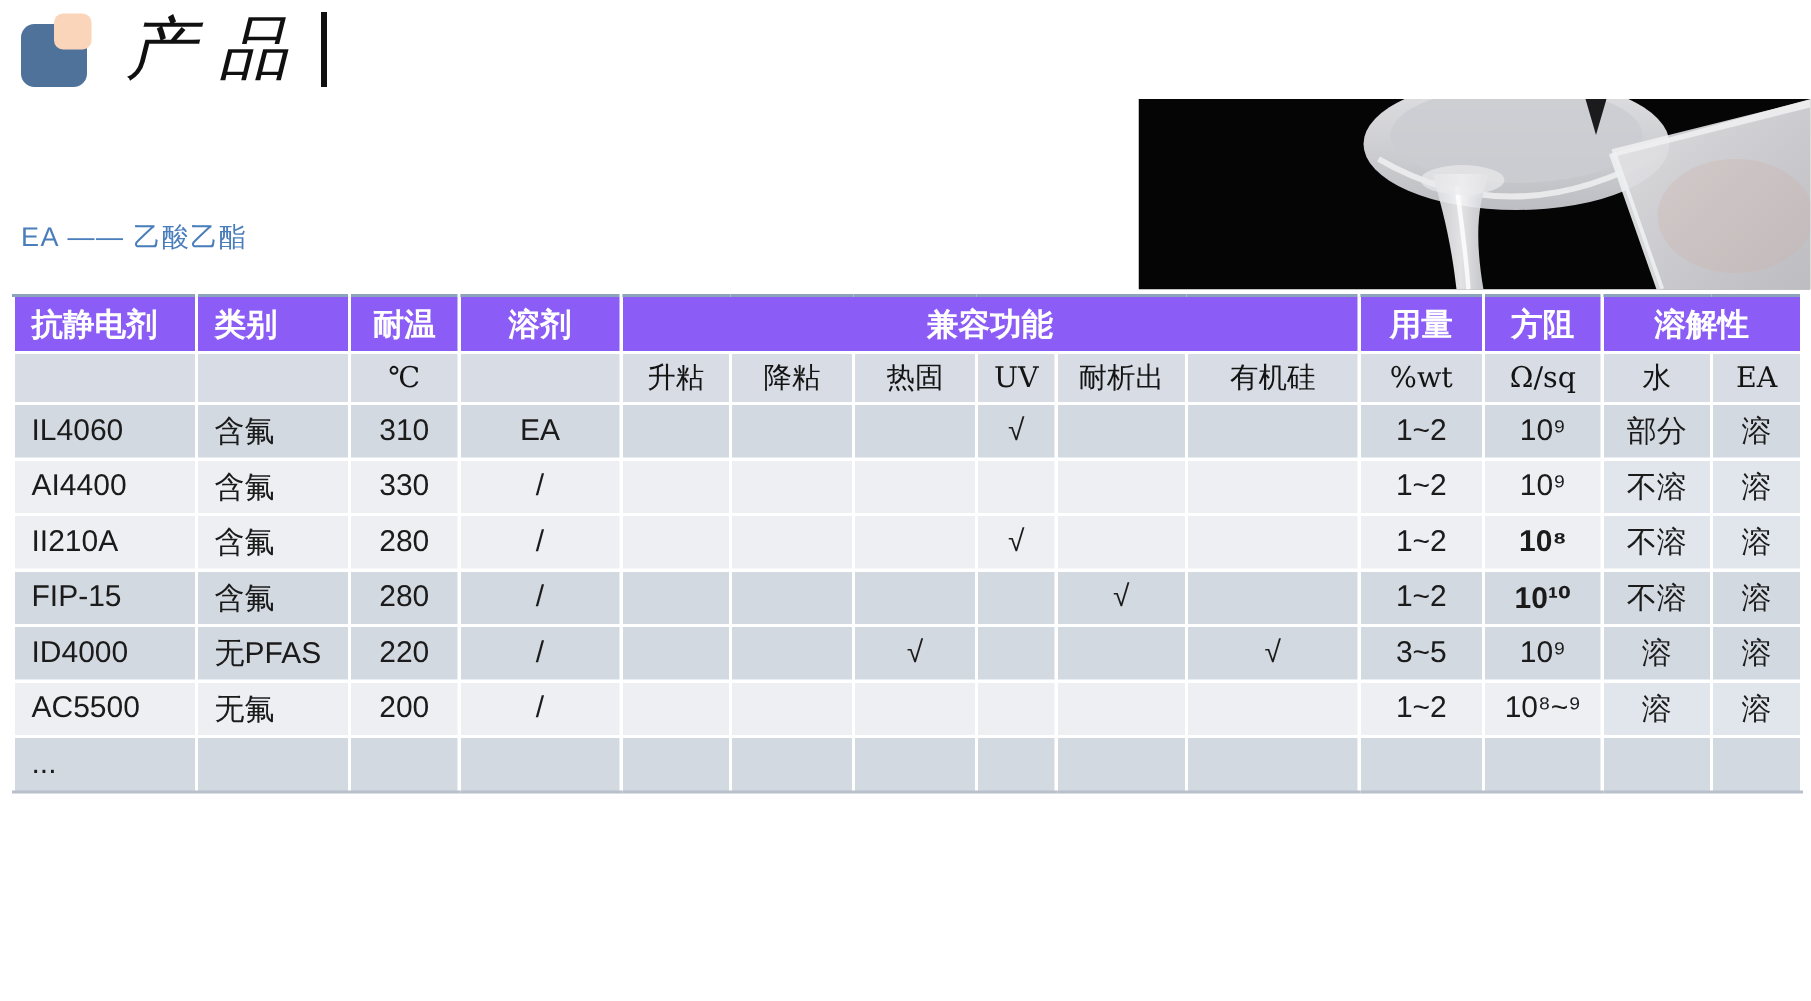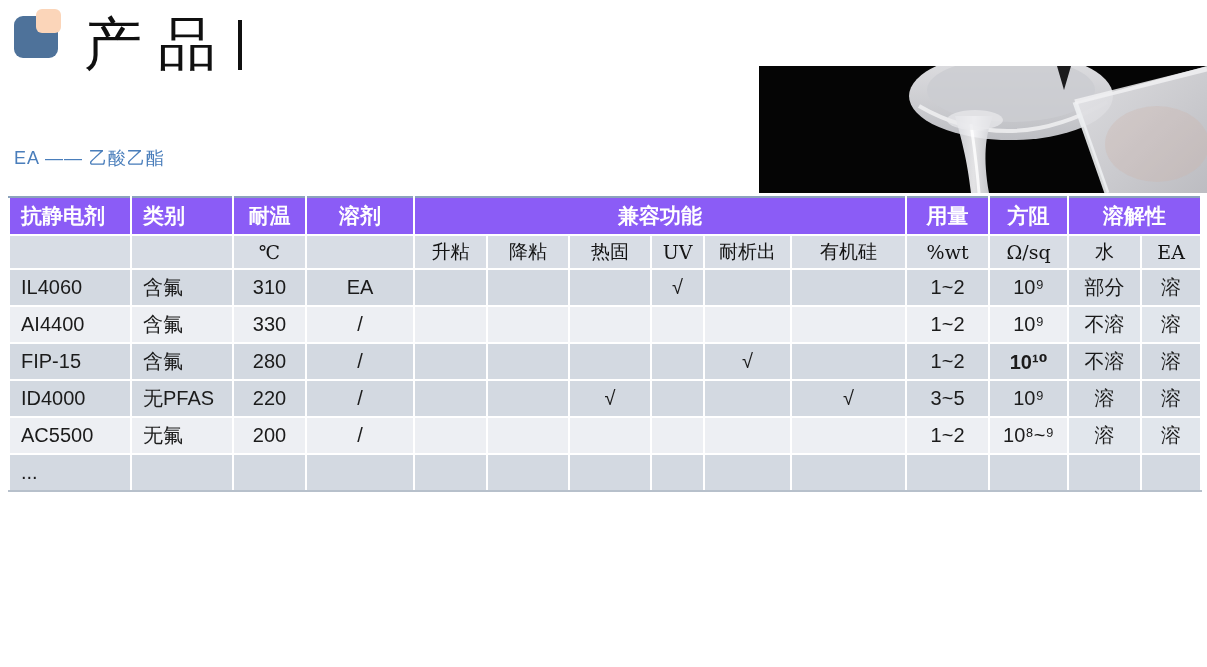--- a/index.html
+++ b/index.html
@@ -4,22 +4,22 @@
 <style>
   html,body{margin:0;padding:0;}
   body{
     width:1207px;height:667px;position:relative;background:#ffffff;overflow:hidden;
     font-family:"Liberation Sans","DejaVu Sans",sans-serif;
   }
   
   .logo-blue{position:absolute;left:14px;top:16px;width:44px;height:42px;border-radius:9px;background:#4E729A;z-index:1;}
   .logo-peach{position:absolute;left:36px;top:9px;width:25px;height:24px;border-radius:6px;background:#FBD5B9;z-index:2;}
   .page-title{
-    position:absolute;left:84px;top:14px;height:62px;display:flex;align-items:center;
-    font-family:"DejaVu Serif","Liberation Serif",serif;font-size:58px;color:#101010;font-weight:500;
+    position:absolute;left:84px;top:2px;height:62px;display:flex;align-items:center;
+    font-family:"DejaVu Serif","Liberation Serif",serif;font-size:46px;color:#101010;font-weight:500;font-style:italic;
   }
   .page-title .word{letter-spacing:16px;}
   .title-divider{display:inline-block;width:4px;height:50px;background:#101010;margin:0 14px 0 6px;}
   .subtitle{position:absolute;left:14px;top:146px;font-size:18px;color:#4A7EBB;font-weight:300;letter-spacing:1px;}
   
   .photo{position:absolute;left:759px;top:66px;width:448px;height:127px;display:block;}
   
   table.products{
     position:absolute;left:8px;top:196px;width:1192px;border-collapse:collapse;table-layout:fixed;
   }
@@ -162,20 +162,36 @@
         <td></td>
         <td></td>
         <td></td>
         <td></td>
         <td></td>
         <td>1~2</td>
         <td>10⁹</td>
         <td class="tint">不溶</td>
         <td class="tint">溶</td>
       </tr>
+      <tr class="light">
+        <td class="left">II210A</td>
+        <td class="left">含氟</td>
+        <td>280</td>
+        <td>/</td>
+        <td></td>
+        <td></td>
+        <td></td>
+        <td>√</td>
+        <td></td>
+        <td></td>
+        <td>1~2</td>
+        <td class="bold">10⁸</td>
+        <td class="tint">不溶</td>
+        <td class="tint">溶</td>
+      </tr>
       <tr class="dark">
         <td class="left">FIP-15</td>
         <td class="left">含氟</td>
         <td>280</td>
         <td>/</td>
         <td></td>
         <td></td>
         <td></td>
         <td></td>
         <td>√</td>

